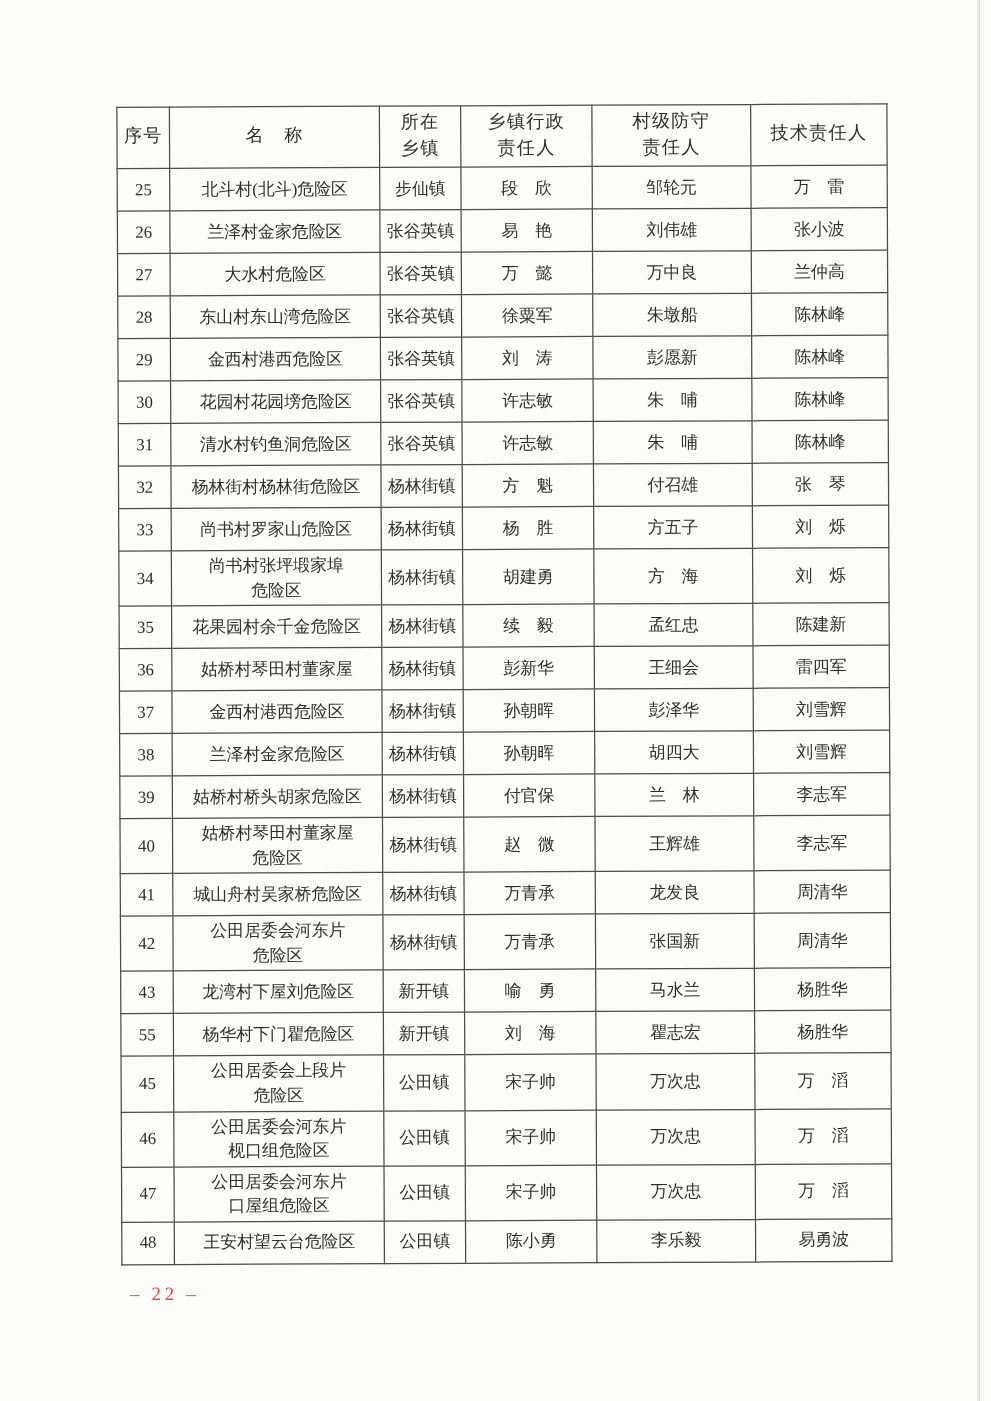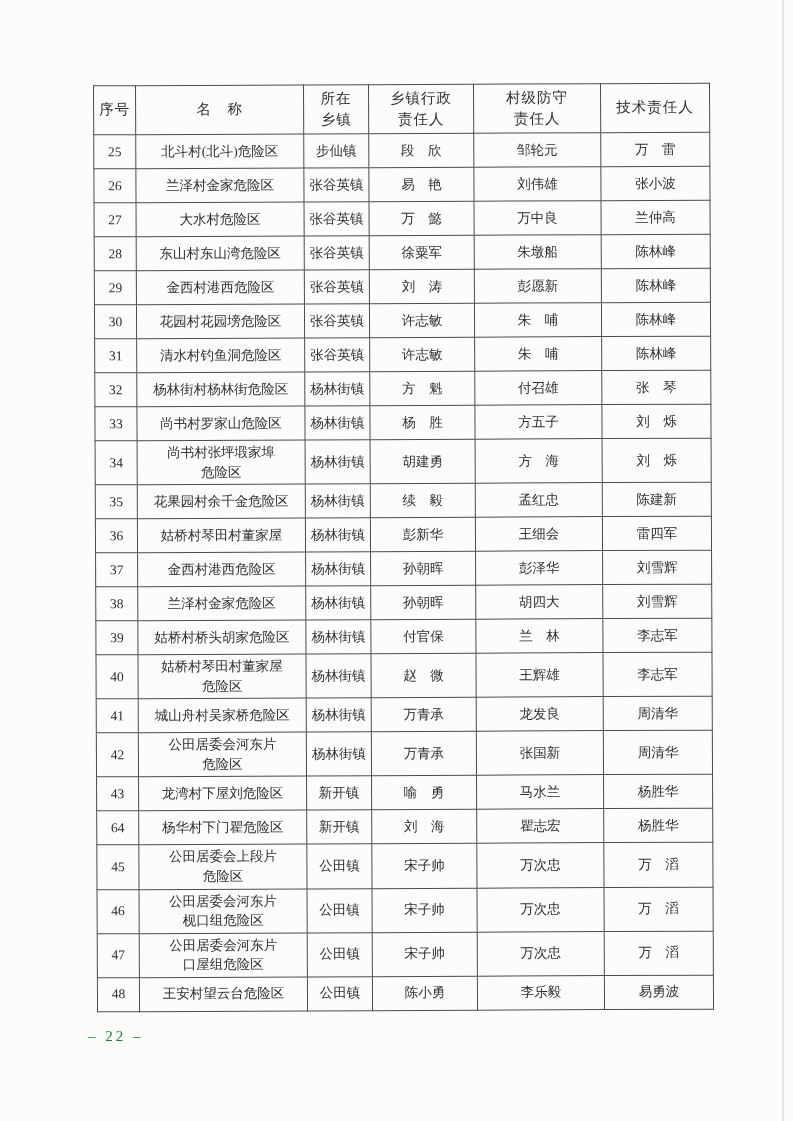--- a/index.html
+++ b/index.html
@@ -62,25 +62,25 @@
   }
   td.c-serial { font-size: 13px; letter-spacing: 0; font-family: Liberation Serif, serif; }
   col.w-serial   { width: 42px; }
   col.w-name     { width: 168px; }
   col.w-township { width: 65px; }
   col.w-admin    { width: 105px; }
   col.w-village  { width: 127px; }
   col.w-tech     { width: 109px; }
   .footer-page {
     position: absolute;
-    left: 88px;
+    left: 104px;
     top: 1028px;
     font-size: 15px;
     letter-spacing: 3px;
-    color: #15803d;
+    color: #ef4444;
   }
 </style>
 </head>
 <body>
 
 <div class="page">
 
   <div class="table-wrap">
     <table class="resp-table">
       <colgroup>
@@ -254,21 +254,21 @@
     </tr>
           <tr>
       <td class="c-serial">43</td>
       <td>龙湾村下屋刘危险区</td>
       <td>新开镇</td>
       <td>喻　勇</td>
       <td>马水兰</td>
       <td>杨胜华</td>
     </tr>
           <tr>
-      <td class="c-serial">64</td>
+      <td class="c-serial">55</td>
       <td>杨华村下门瞿危险区</td>
       <td>新开镇</td>
       <td>刘　海</td>
       <td>瞿志宏</td>
       <td>杨胜华</td>
     </tr>
           <tr>
       <td class="c-serial">45</td>
       <td>公田居委会上段片
 危险区</td>

